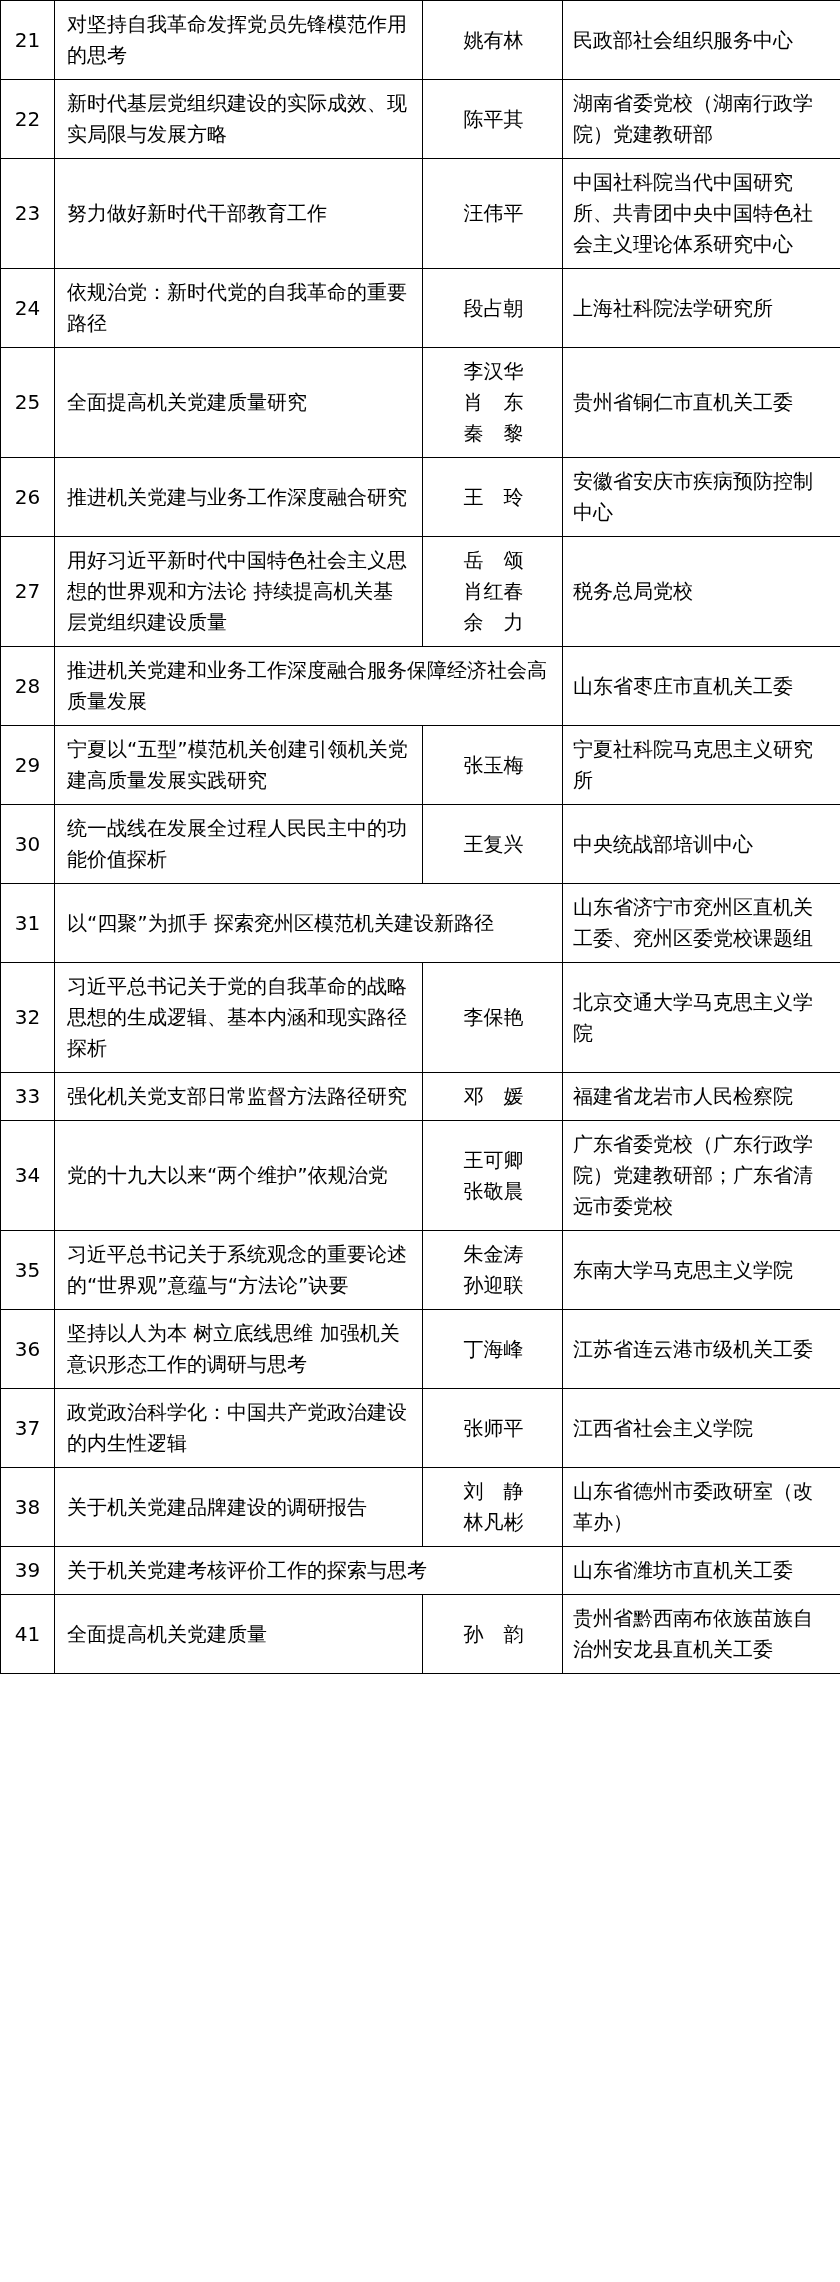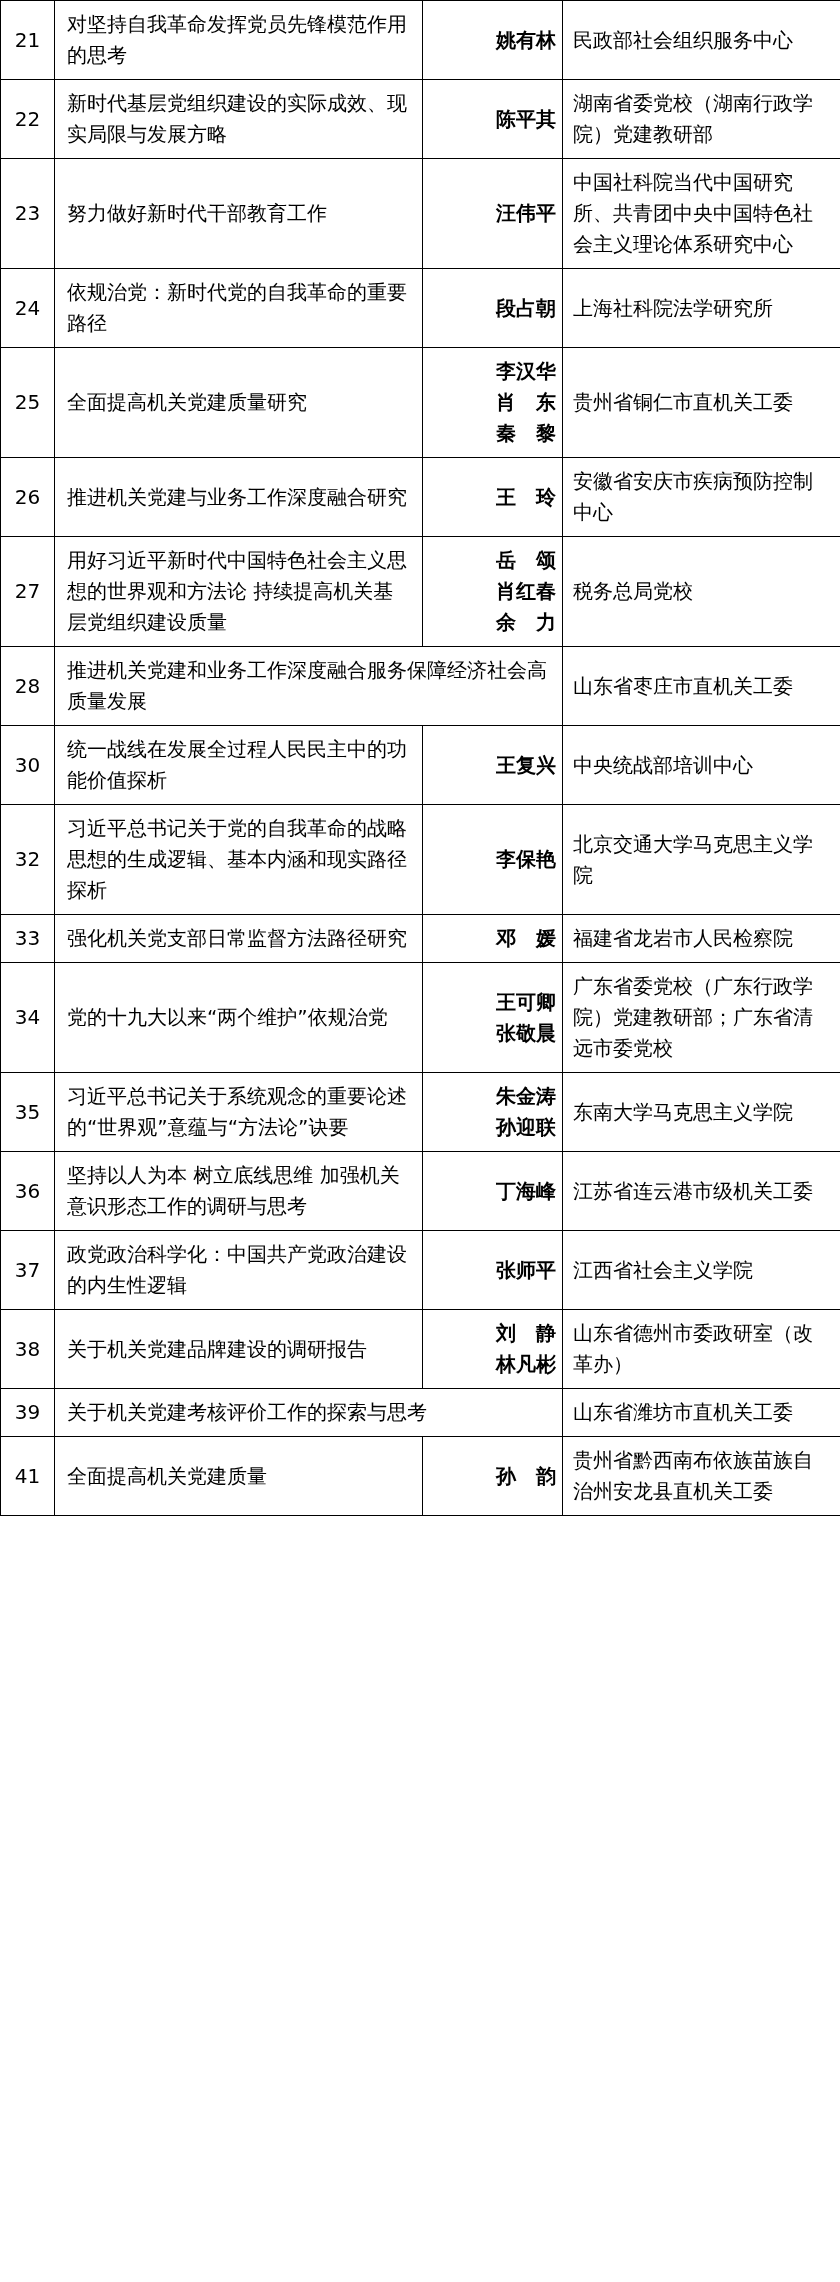--- a/index.html
+++ b/index.html
@@ -34,23 +34,22 @@
   td.num {
     text-align: center;
     padding: 3px 2px;
   }
   td.title {
     text-align: left;
     padding-left: 12px;
     padding-right: 10px;
   }
   td.author {
-    text-align: right;
+    text-align: center;
     padding-right: 6px;
-    font-weight: bold;
   }
   td.org {
     text-align: left;
     padding-left: 10px;
   }
   
   .name-line {
     display: block;
     white-space: pre;
   }
@@ -125,26 +124,39 @@
           <span class="name-line">余　力</span>
         </td>
         <td class="org">税务总局党校</td>
       </tr>
       <tr>
         <td class="num">28</td>
         <td class="title" colspan="2">推进机关党建和业务工作深度融合服务保障经济社会高质量发展</td>
         <td class="org">山东省枣庄市直机关工委</td>
       </tr>
       <tr>
+        <td class="num">29</td>
+        <td class="title">宁夏以“五型”模范机关创建引领机关党建高质量发展实践研究</td>
+        <td class="author">
+          <span class="name-line">张玉梅</span>
+        </td>
+        <td class="org">宁夏社科院马克思主义研究所</td>
+      </tr>
+      <tr>
         <td class="num">30</td>
         <td class="title">统一战线在发展全过程人民民主中的功能价值探析</td>
         <td class="author">
           <span class="name-line">王复兴</span>
         </td>
         <td class="org">中央统战部培训中心</td>
+      </tr>
+      <tr>
+        <td class="num">31</td>
+        <td class="title" colspan="2">以“四聚”为抓手  探索兖州区模范机关建设新路径</td>
+        <td class="org">山东省济宁市兖州区直机关工委、兖州区委党校课题组</td>
       </tr>
       <tr>
         <td class="num">32</td>
         <td class="title">习近平总书记关于党的自我革命的战略思想的生成逻辑、基本内涵和现实路径探析</td>
         <td class="author">
           <span class="name-line">李保艳</span>
         </td>
         <td class="org">北京交通大学马克思主义学院</td>
       </tr>
       <tr>

